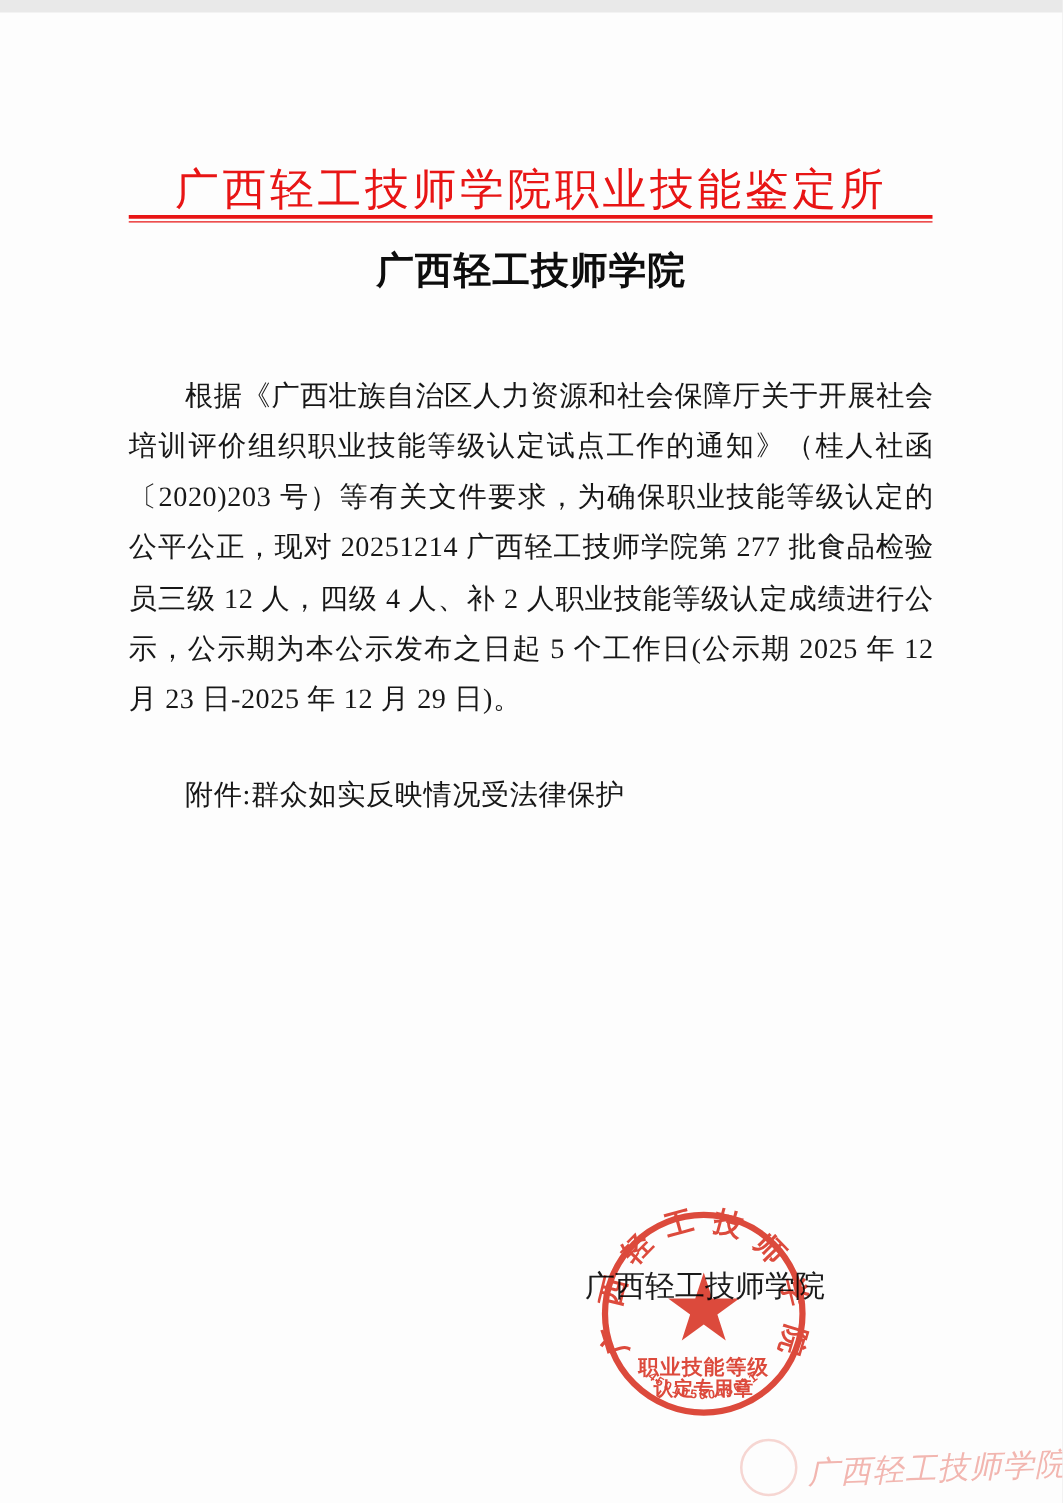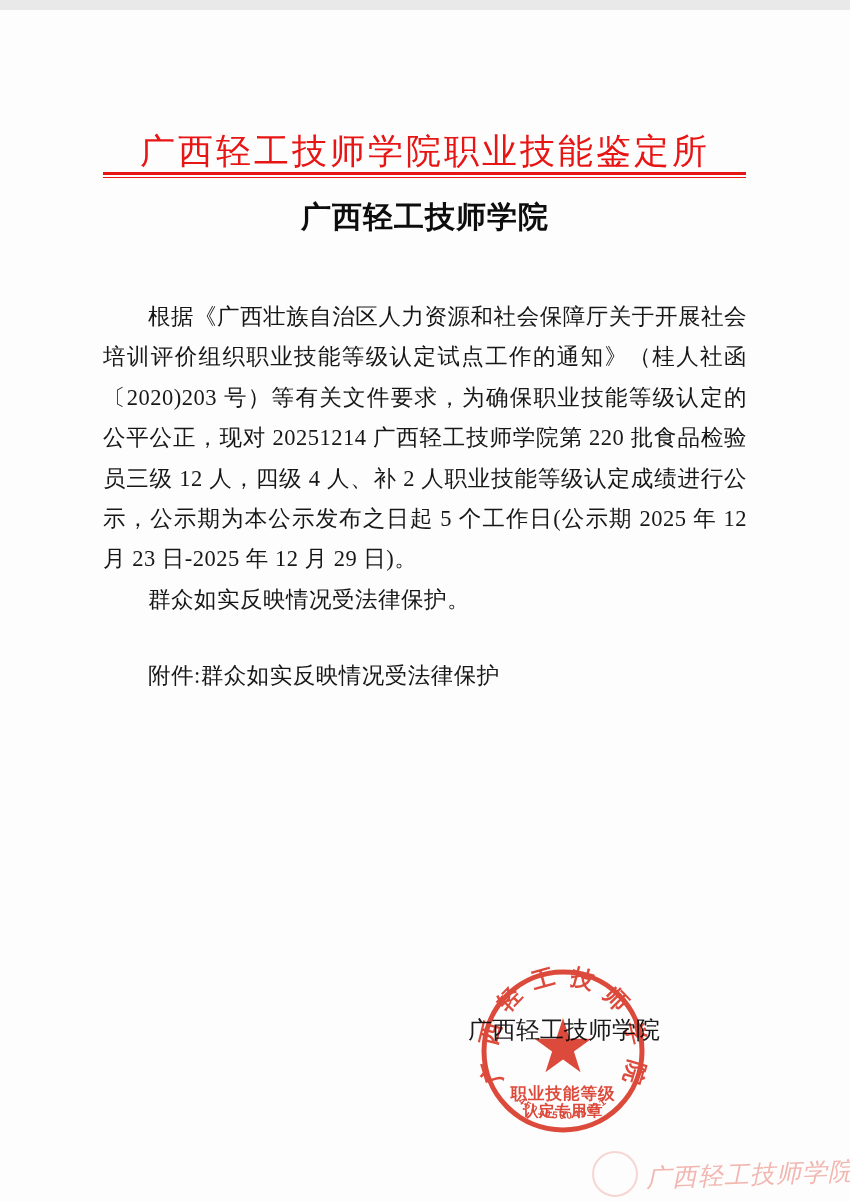--- a/index.html
+++ b/index.html
@@ -88,22 +88,21 @@
 
   <div class="header-org">广西轻工技师学院职业技能鉴定所</div>
 
   <div class="header-rule"></div>
 
   <div class="doc-title">
     <div>广西轻工技师学院</div>
   </div>
 
   <div class="body-text">
-    <p>根据《广西壮族自治区人力资源和社会保障厅关于开展社会培训评价组织职业技能等级认定试点工作的通知》（桂人社函〔2020)203 号）等有关文件要求，为确保职业技能等级认定的公平公正，现对 20251214 广西轻工技师学院第 220 批食品检验员三级 12 人，四级 4 人、补 2 人职业技能等级认定成绩进行公示，公示期为本公示发布之日起 5 个工作日(公示期 2025 年 12 月 23 日-2025 年 12 月 29 日)。</p>
-    <p>群众如实反映情况受法律保护。</p>
+    <p>根据《广西壮族自治区人力资源和社会保障厅关于开展社会培训评价组织职业技能等级认定试点工作的通知》（桂人社函〔2020)203 号）等有关文件要求，为确保职业技能等级认定的公平公正，现对 20251214 广西轻工技师学院第 277 批食品检验员三级 12 人，四级 4 人、补 2 人职业技能等级认定成绩进行公示，公示期为本公示发布之日起 5 个工作日(公示期 2025 年 12 月 23 日-2025 年 12 月 29 日)。</p>
     <p class="attachment">附件:群众如实反映情况受法律保护</p>
   </div>
 
   <div class="signature">
     <div>广西轻工技师学院</div>
   </div>
 
   <div class="stamp">
     <svg viewBox="0 0 170 170" xmlns="http://www.w3.org/2000/svg">
       <defs>

